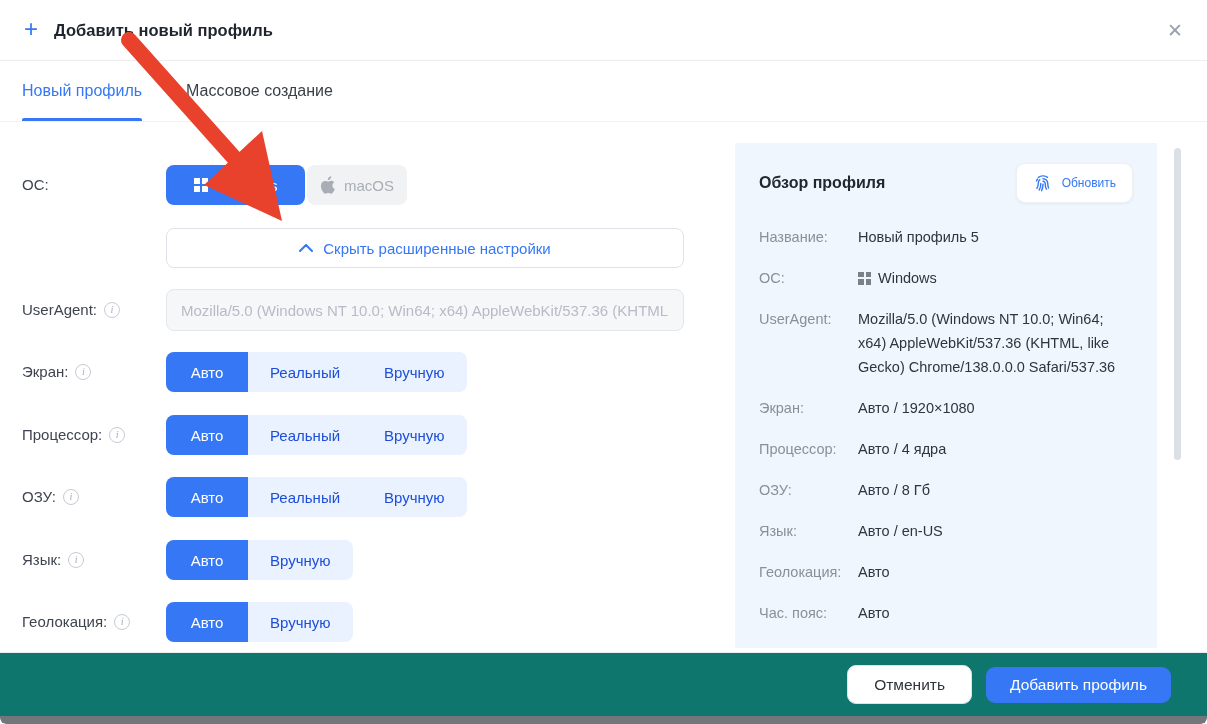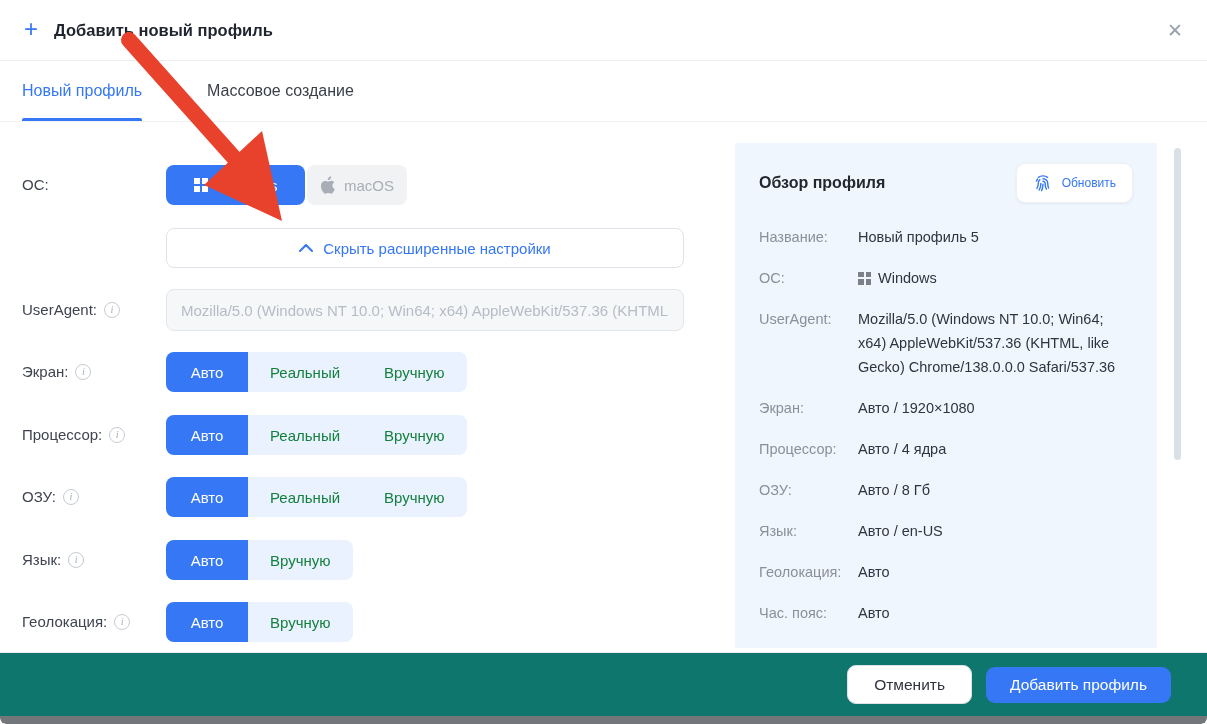--- a/index.html
+++ b/index.html
@@ -33,21 +33,20 @@
   .close-icon {
     margin-left: auto; color: #9aa2ae; font-size: 19px; cursor: pointer;
     line-height: 1;
   }
   
   .tabs {
     position: absolute; top: 61px; left: 0; right: 0; height: 61px;
     display: flex; align-items: center; padding: 0 22px;
     border-bottom: 1px solid #f0f1f3;
     background: #fff;
-    gap: 21px;
   }
   .tab { font-size: 16px; color: #3a3f48; cursor: pointer; position: relative;
          height: 100%; display: flex; align-items: center; margin-right: 44px; }
   .tab.active { color: #3577f5; }
   .tab.active::after {
     content: ""; position: absolute; left: 0; right: 0; bottom: 0;
     height: 3px; background: #3577f5; border-radius: 2px 2px 0 0;
   }
   
   .form-label {
@@ -82,21 +81,21 @@
     font-family: "Liberation Sans", sans-serif;
   }
   .ua-input::placeholder { color: #b6bcc6; opacity: 1; }
   .seg-group {
     position: absolute; left: 166px; height: 40px;
     background: #e9f2fe; border-radius: 8px; overflow: hidden;
     display: flex; align-items: stretch;
   }
   .seg-btn {
     border: none; background: transparent; cursor: pointer;
-    font-family: "Liberation Sans", sans-serif; font-size: 15px; color: #15803d;
+    font-family: "Liberation Sans", sans-serif; font-size: 15px; color: #1d4ed8;
     padding: 0 22px; display: flex; align-items: center; justify-content: center;
   }
   .seg-btn.active { background: #3577f5; color: #fff; width: 82px; padding: 0; }
   
   .overview {
     position: absolute; left: 735px; top: 143px; width: 422px; height: 505px;
     background: #eff6fe; border-radius: 0; padding: 20px 24px 16px 24px;
     overflow: hidden;
   }
   .overview-head { display: flex; align-items: center; justify-content: space-between; margin-bottom: 22px; }

